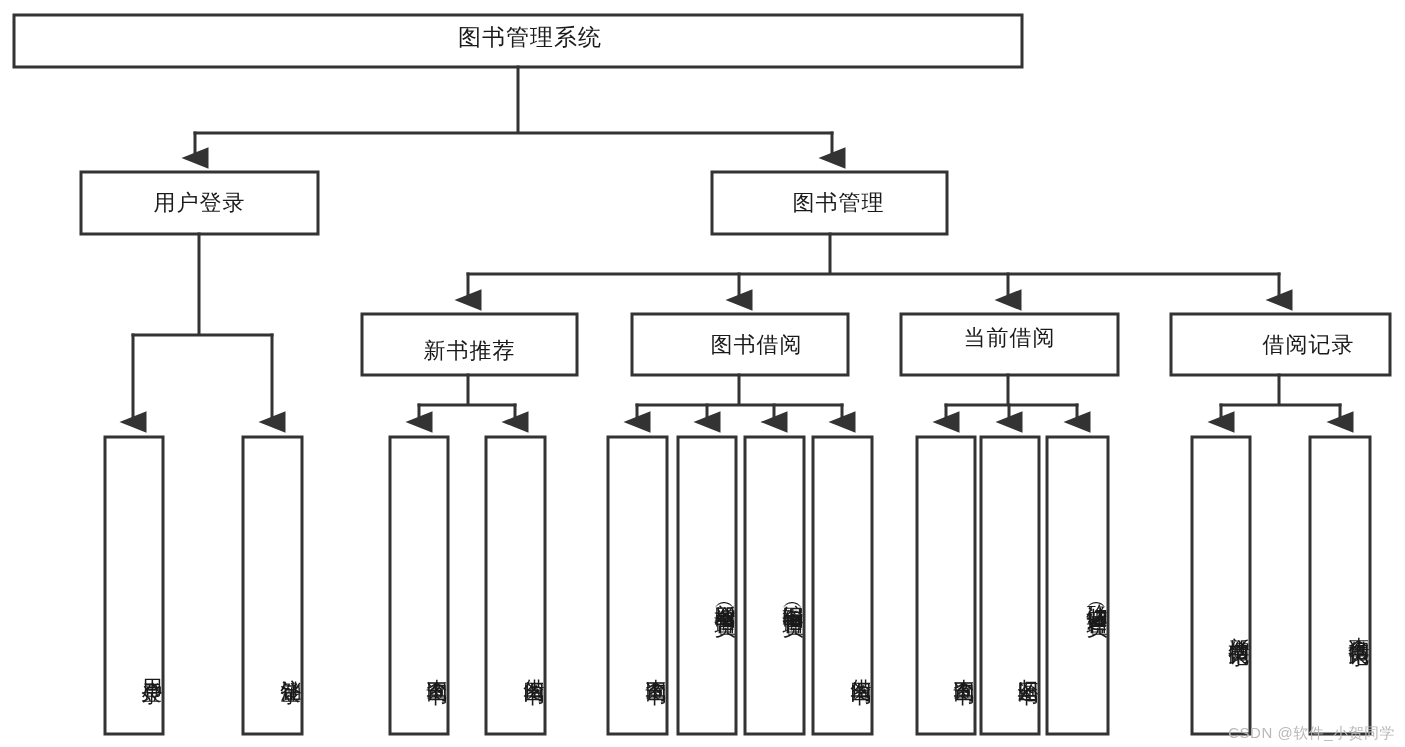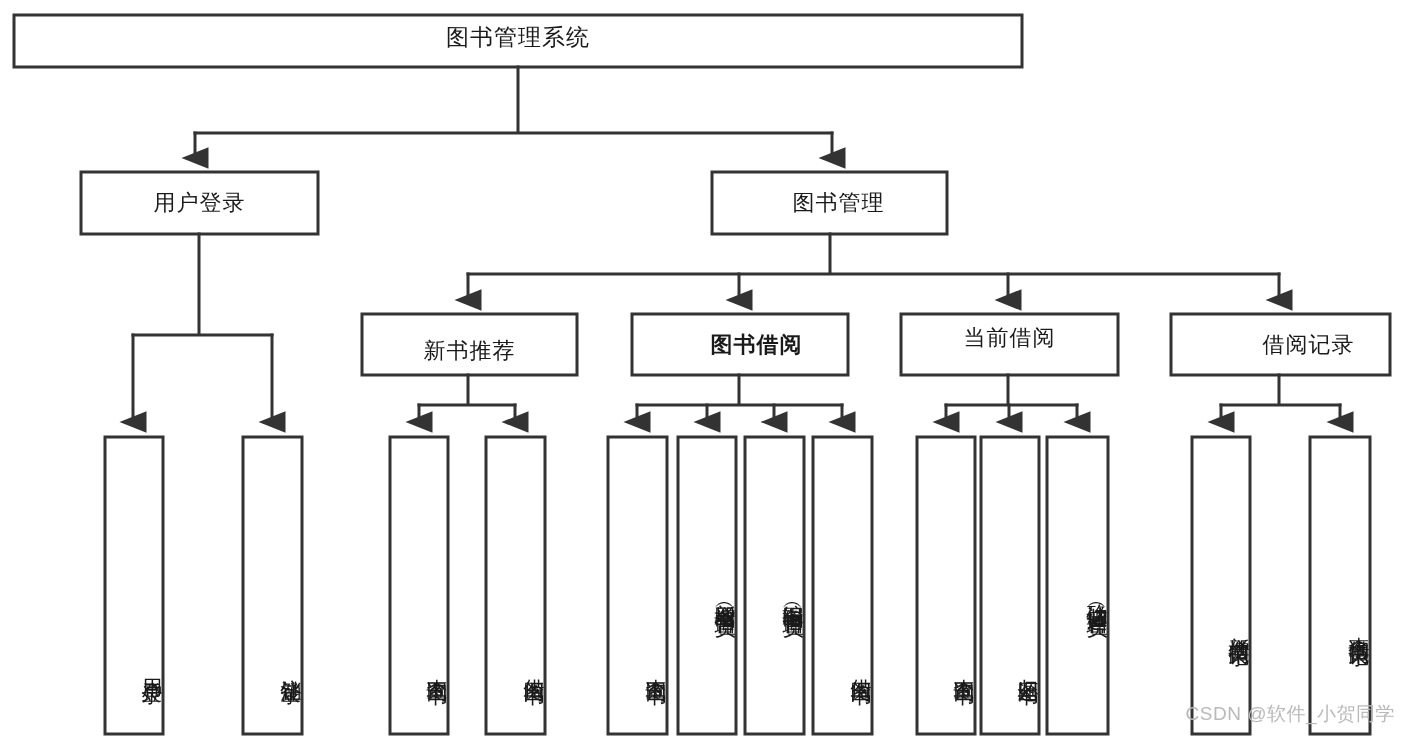--- a/index.html
+++ b/index.html
@@ -61,22 +61,22 @@
     white-space: nowrap;
     pointer-events: none;
     font-family: "Liberation Sans", "DejaVu Sans", sans-serif;
   }
   .title-text {
     font-size: 23px;
   }
   .watermark {
     position: absolute;
     right: 10px;
-    bottom: 20px;
-    font-size: 19px;
+    bottom: 4px;
+    font-size: 15px;
     color: #b9b9b9;
     letter-spacing: 0.5px;
     font-family: "Liberation Sans", "DejaVu Sans", sans-serif;
     white-space: nowrap;
     pointer-events: none;
   }
 </style>
 </head>
 <body>
 
@@ -144,27 +144,27 @@
     <rect class="node-rect" x="813" y="437" width="59" height="297"></rect>
 
     <rect class="node-rect" x="917" y="437" width="58" height="297"></rect>
     <rect class="node-rect" x="981" y="437" width="58" height="297"></rect>
     <rect class="node-rect" x="1047" y="437" width="61" height="297"></rect>
 
     <rect class="node-rect" x="1192" y="437" width="58" height="297"></rect>
     <rect class="node-rect" x="1310" y="437" width="60" height="297"></rect>
   </svg>
 
-  <div class="htext-wrap title-text" style="left:14px; top:15px; width:1008px; height:44px;">图书管理系统</div>
+  <div class="htext-wrap title-text" style="left:14px; top:15px; width:1008px; height:44px;padding-left:12px;">图书管理系统</div>
 
   <div class="htext-wrap" style="left:81px; top:172px; width:237px; height:62px;">用户登录</div>
   <div class="htext-wrap" style="left:712px; top:172px; width:235px; height:62px;margin-left:9px;">图书管理</div>
 
   <div class="htext-wrap" style="left:362px; top:314px; width:215px; height:74px;">新书推荐</div>
-  <div class="htext-wrap" style="left:632px; top:314px; width:249px; height:61px;font-weight:bold;">图书借阅</div>
+  <div class="htext-wrap" style="left:632px; top:314px; width:249px; height:61px;">图书借阅</div>
   <div class="htext-wrap" style="left:901px; top:314px; width:217px; height:48px;">当前借阅</div>
   <div class="htext-wrap" style="left:1199px; top:314px; width:219px; height:61px;">借阅记录</div>
 
   <div class="vtext-wrap" style="left:105px; top:437px; width:58px; height:297px; padding-top:80px;">用户登录</div>
   <div class="vtext-wrap" style="left:243px; top:437px; width:59px; height:297px; padding-top:80px;">注销登录</div>
 
   <div class="vtext-wrap" style="left:390px; top:437px; width:58px; height:297px; padding-top:80px;">查询图书</div>
   <div class="vtext-wrap" style="left:486px; top:437px; width:59px; height:297px; padding-top:80px;">借阅图书</div>
 
   <div class="vtext-wrap" style="left:608px; top:437px; width:59px; height:297px; padding-top:80px;">查询图书</div>

